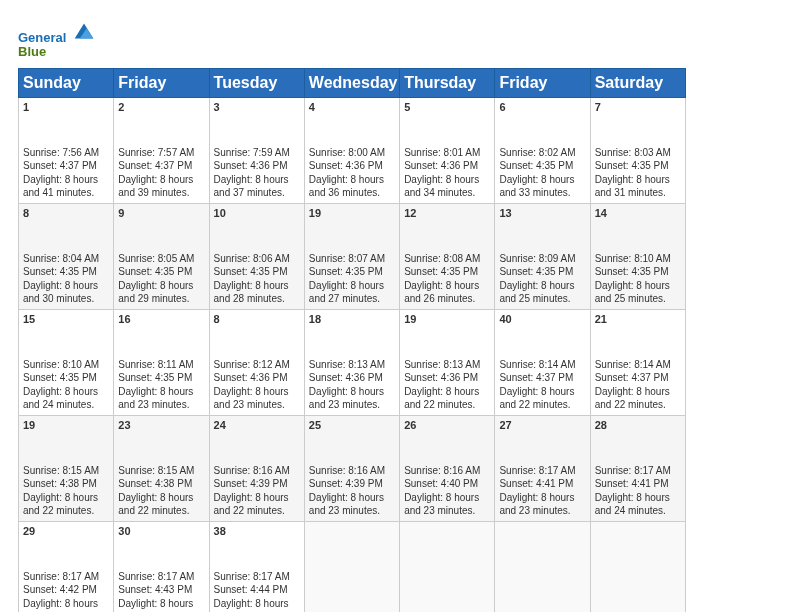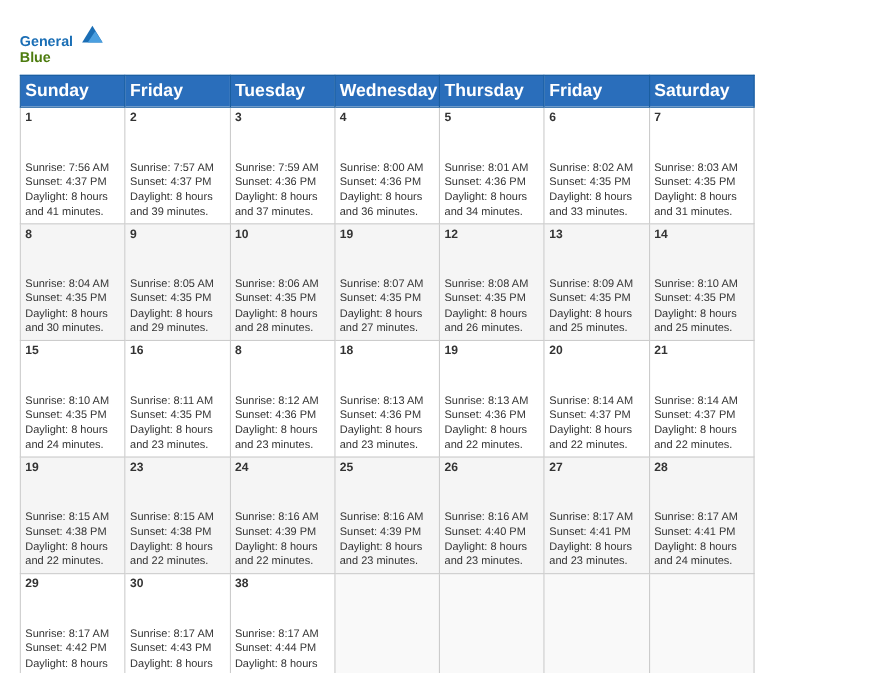--- a/index.html
+++ b/index.html
@@ -247,21 +247,21 @@
             Sunrise: 8:13 AM<br>Sunset: 4:36 PM<br>Daylight: 8 hours and 23 minutes.
           </div>
         </td>
           <td>
           <span class="day-num">19</span>
           <div class="cell-content">
             Sunrise: 8:13 AM<br>Sunset: 4:36 PM<br>Daylight: 8 hours and 22 minutes.
           </div>
         </td>
           <td>
-          <span class="day-num">20</span>
+          <span class="day-num">40</span>
           <div class="cell-content">
             Sunrise: 8:14 AM<br>Sunset: 4:37 PM<br>Daylight: 8 hours and 22 minutes.
           </div>
         </td>
           <td>
           <span class="day-num">21</span>
           <div class="cell-content">
             Sunrise: 8:14 AM<br>Sunset: 4:37 PM<br>Daylight: 8 hours and 22 minutes.
           </div>
         </td>

